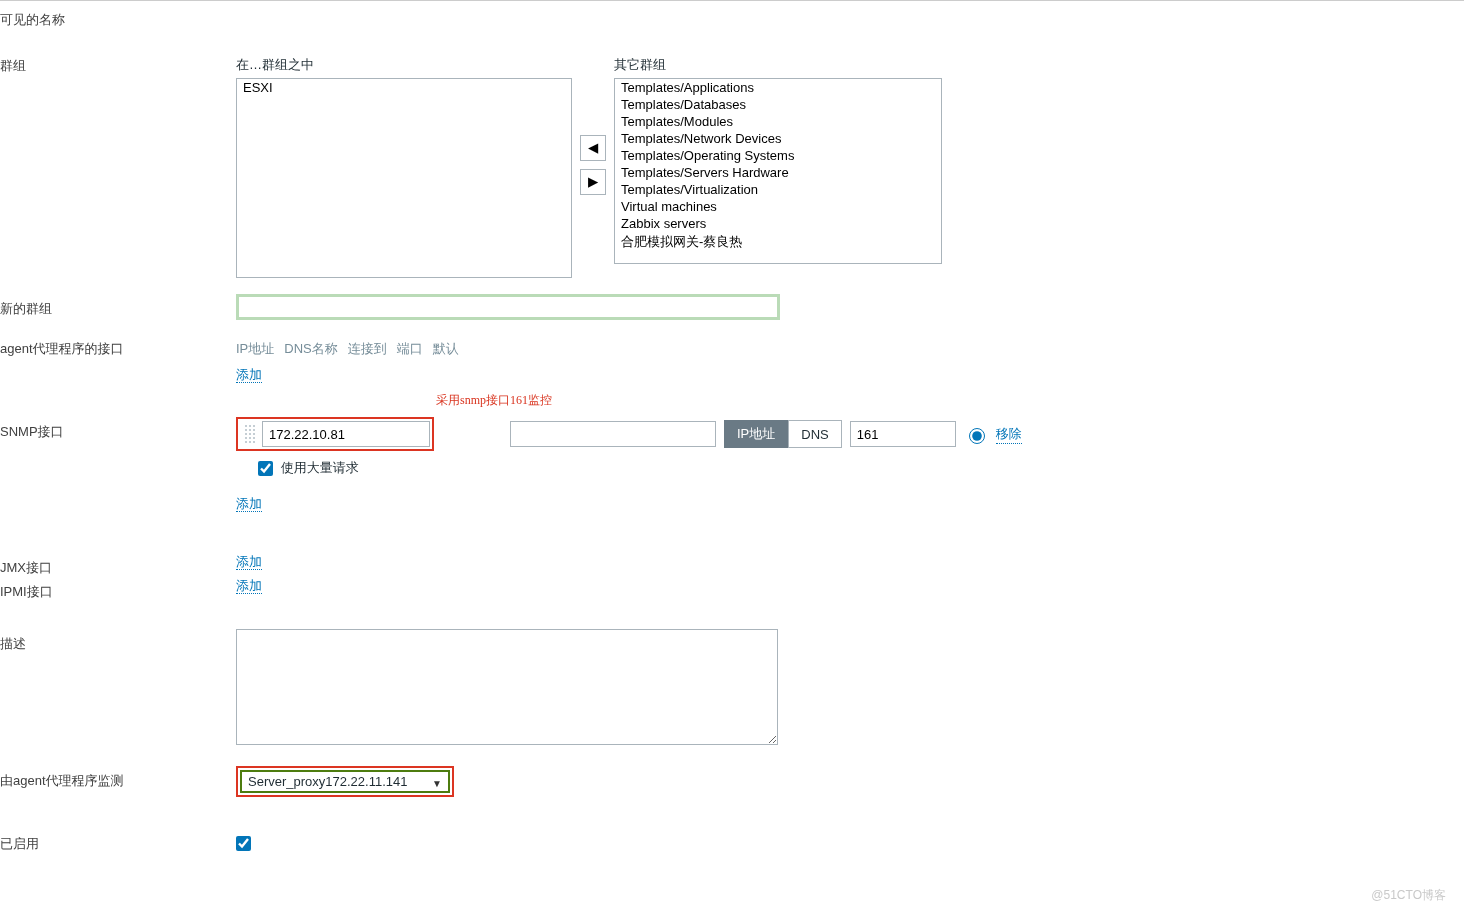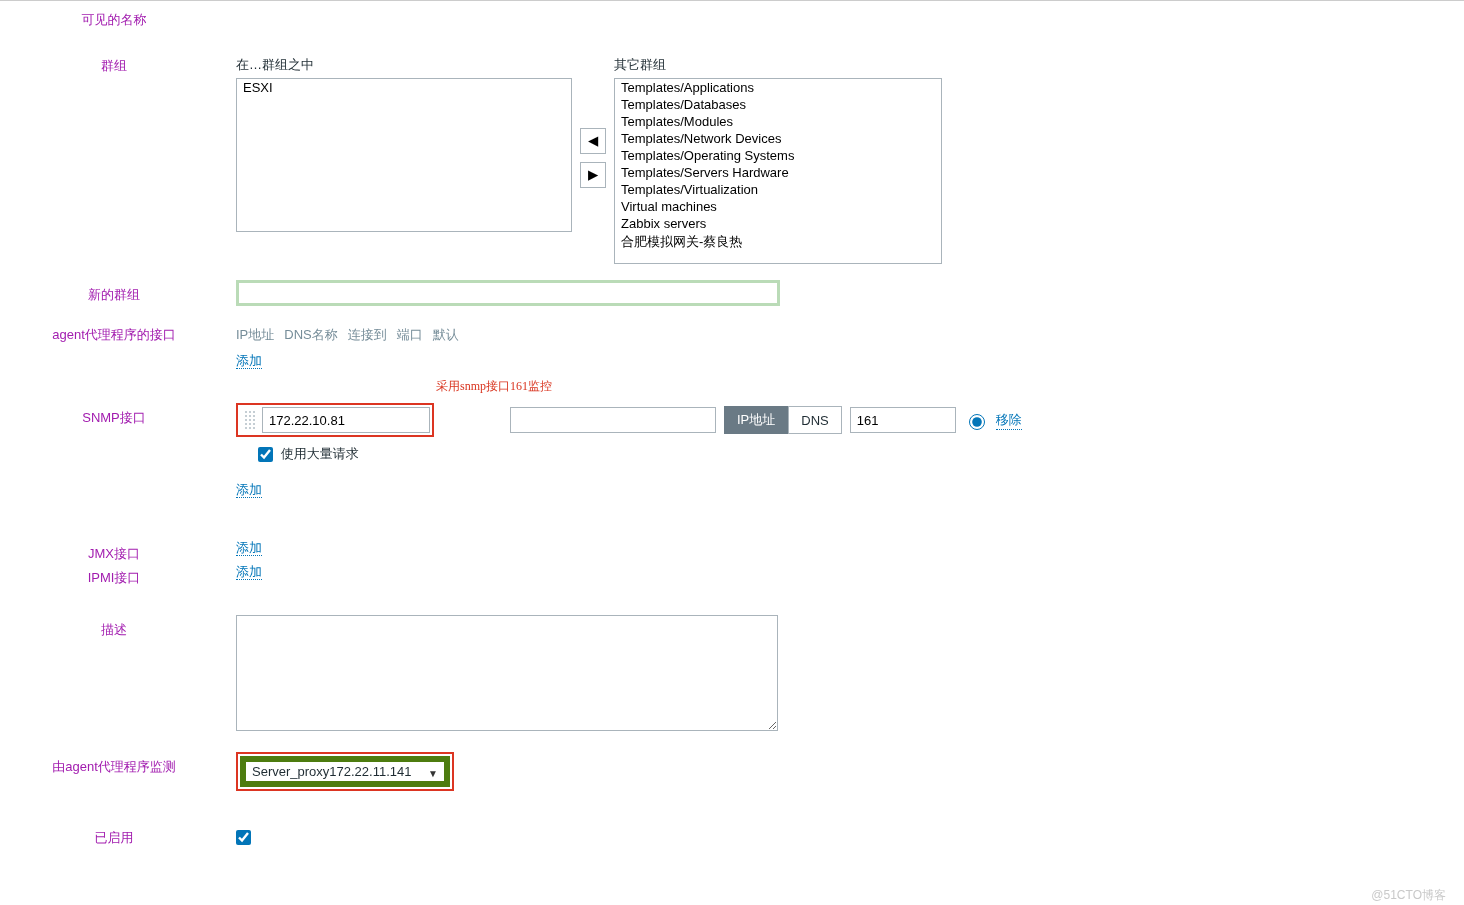--- a/index.html
+++ b/index.html
@@ -1,25 +1,25 @@
 <!DOCTYPE html>
 <html><head>
 <meta charset="utf-8">
 <style>
   html,body{margin:0;padding:0;font-family:Arial,"Microsoft YaHei",sans-serif;font-size:13px;color:#1f2c33;background:#fff}
   .page{width:1464px;height:905px;position:relative;border-top:1px solid #ccc}
   .row{display:flex;align-items:flex-start;margin-top:0}
-  .lbl{width:228px;text-align:center;padding-right:8px;padding-top:6px;color:#a21caf}
+  .lbl{width:228px;text-align:left;padding-right:8px;padding-top:6px;color:#404040}
   .field{flex:0 0 auto}
   input.text, textarea.text{font-family:inherit;font-size:13px;border:1px solid #aab4bb;padding:4px 6px;box-sizing:border-box}
   .name-input{width:544px;border:1px solid #2a78b8;height:26px}
   .groups-wrap{display:flex;align-items:flex-start}
   .groups-col-label{font-size:13px;color:#1f2c33;margin-bottom:4px;padding-top:5px}
   .listbox{border:1px solid #aab4bb;background:#fff;overflow-y:scroll;box-sizing:border-box}
-  .listbox.left{width:336px;height:154px}
+  .listbox.left{width:336px;height:200px}
   .listbox.right{width:328px;height:186px}
   .listbox .item{padding:1px 6px;white-space:nowrap;color:#000;cursor:pointer;font-size:13px}
   .btn-col{display:flex;flex-direction:column;justify-content:center;gap:8px;padding:0 8px;align-self:center}
   .sq-btn{width:26px;height:26px;border:1px solid #aab4bb;background:#fff;cursor:pointer;display:flex;align-items:center;justify-content:center;color:#000}
   .newgroup-input{width:544px;height:26px;border:3px solid #badbb7;background:#fff;box-sizing:border-box;padding:4px 6px}
   .subhdr{color:#768d99;font-size:13px;display:flex;gap:10px;padding-top:6px}
   .link{color:#0275b8;cursor:pointer;text-decoration:underline}
   .link.nound{text-decoration:none;border-bottom:1px dotted #0275b8}
   .annot{color:#d9341f;font-family:SimSun,serif;font-size:12px}
   .snmp-row{display:flex;align-items:center;gap:8px}
@@ -27,21 +27,21 @@
   .redbox{border:2px solid #dc3522;padding:2px}
   .snmp-ip{width:168px;height:26px}
   .snmp-dns{width:206px;height:26px}
   .seg{display:flex}
   .seg button{height:28px;border:1px solid #aab4bb;background:#fff;color:#1f2c33;padding:0 12px;cursor:pointer;font-size:13px}
   .seg button.active{background:#6a7a85;color:#fff;border-color:#6a7a85}
   .snmp-port{width:106px;height:26px}
   .radio{width:16px;height:16px;accent-color:#0275b8}
   .chk{width:15px;height:15px;accent-color:#0275b8;margin:0;vertical-align:middle}
   .desc{width:542px;height:116px;resize:both}
-  .proxy-select{width:210px;height:20px;border:6px solid #4d7c0f;background:#fff;padding:2px 18px 17px 6px;cursor:pointer;position:relative;box-sizing:border-box}
+  .proxy-select{width:210px;height:20px;border:2px solid #4d7c0f;background:#fff;padding:2px 18px 17px 6px;cursor:pointer;position:relative;box-sizing:border-box}
   .proxy-select::after{content:"▼";position:absolute;right:6px;top:6px;font-size:10px;color:#333}
   .watermark{position:absolute;right:18px;bottom:2px;color:#c9c9c9;font-size:12px}
 </style>
 </head>
 <body>
 <div class="page">
 
   <div class="row" style="margin-top:4px">
     <div class="lbl">可见的名称</div>
   </div>

